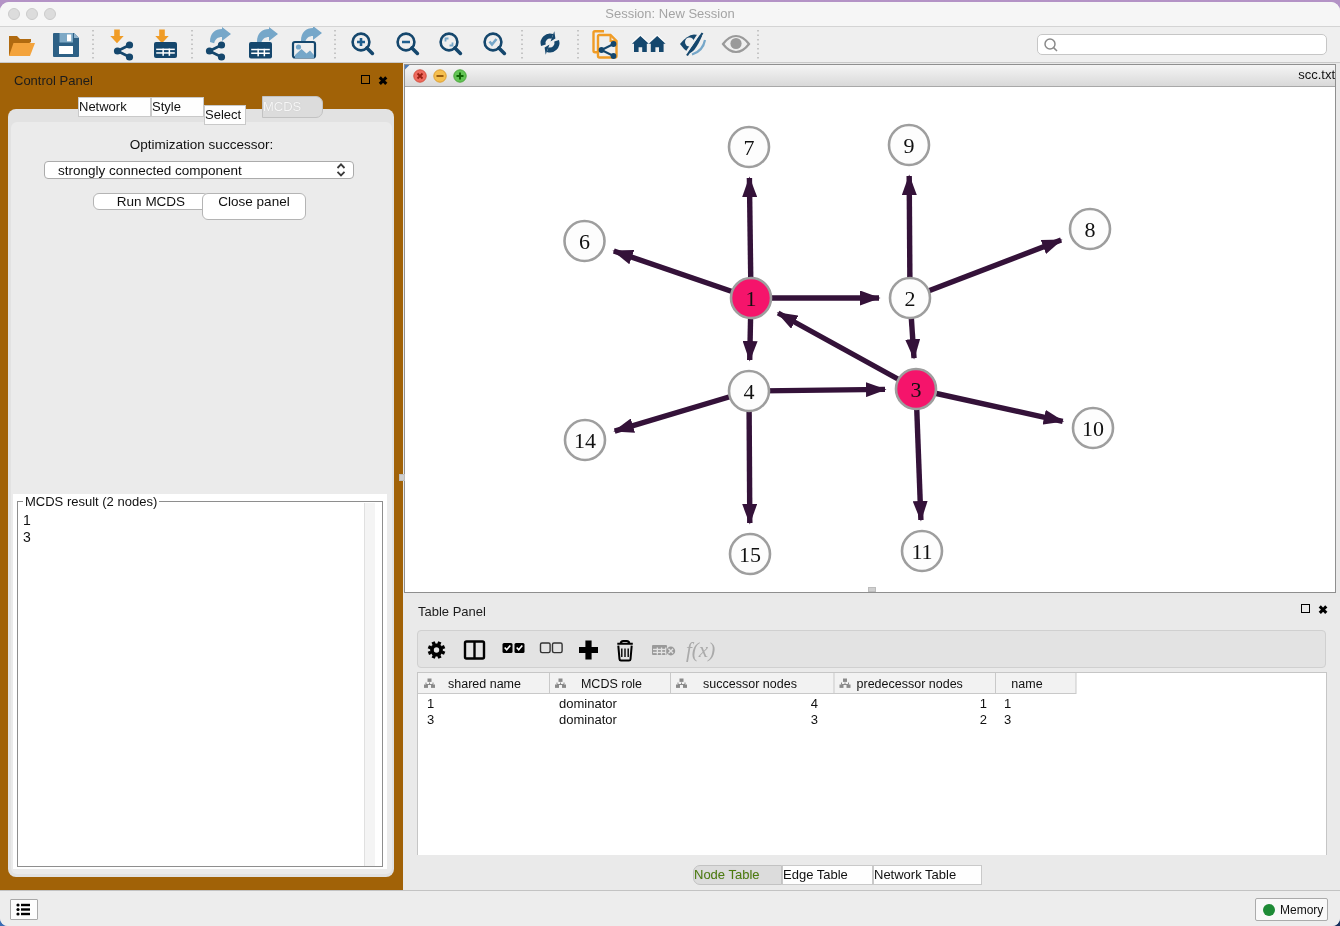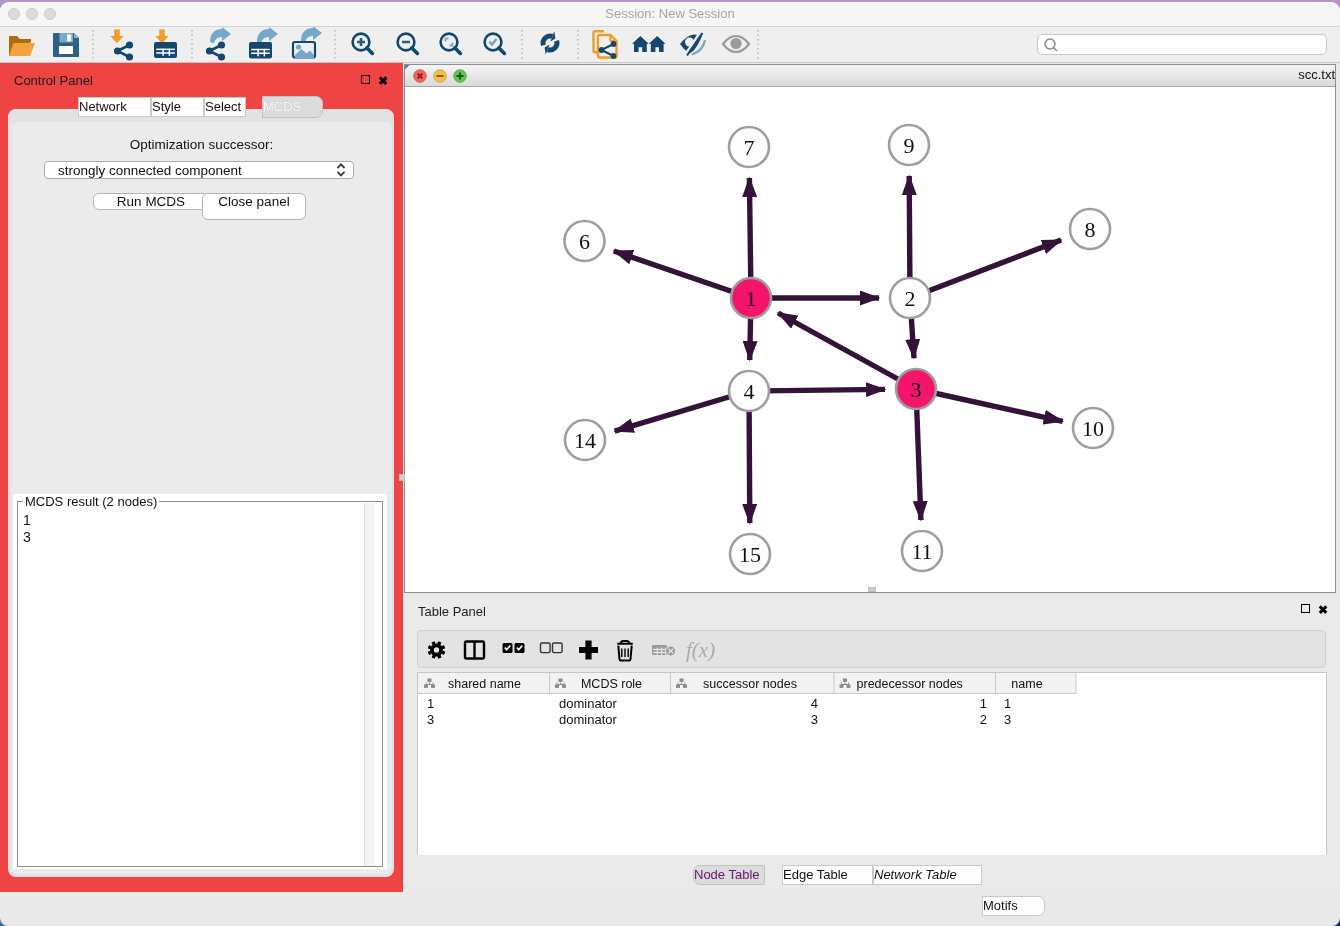--- a/index.html
+++ b/index.html
@@ -135,29 +135,29 @@
           <circle cx="736.0" cy="16.5" r="5.6" fill="#9a9a9a"></circle>
         </g>
 </svg>
 <div class="search">
         <svg width="18" height="17" style="position:absolute;left:5px;top:2px">
           <circle cx="7" cy="7" r="5" fill="none" stroke="#8a8a8a" stroke-width="1.5"></circle>
           <line x1="10.6" y1="10.6" x2="14" y2="14" stroke="#8a8a8a" stroke-width="1.5"></line>
         </svg>
       </div>
 </div>
-<div class="abs" style="left:0;top:61px;width:403px;height:829px;background:#ef4444">
+<div class="abs" style="left:0;top:61px;width:403px;height:829px;background:#a16207">
 <div class="abs panelhead" style="left:14px;top:10px">Control Panel</div>
 <div class="icon-sq" style="left:361px;top:12px"></div>
 <div class="icon-x" style="left:378px;top:14px">✖</div>
 <div class="abs" style="left:8px;top:46px;width:386px;height:768px;background:#e2e2e2;border-radius:8px"></div>
 <div class="abs" style="left:11px;top:59px;width:381px;height:752px;background:#ebebeb;border-radius:6px"></div>
 <div class="tab" style="left:78px;width:73px;top:34px">Network</div>
 <div class="tab" style="left:151px;width:53px;top:34px">Style</div>
-<div class="tab" style="left:204px;width:42px;top:34px">Select</div>
+<div class="tab" style="left:204px;width:42px;top:42px">Select</div>
 <div class="tab" style="left:262px;width:61px;top:33px;height:22px;line-height:20px;background:#dcdcdc;border-color:#c2c2c2;color:#f7f7f7;border-radius:0 7px 7px 0;text-shadow:0 0 1px #bbb">MCDS</div>
 <div class="abs" style="left:0;top:74px;width:403px;text-align:center;font-size:13.5px;color:#111">Optimization successor:</div>
 <div class="abs" style="left:44px;top:98px;width:310px;height:18px;background:#fff;border:1px solid #ababab;border-radius:4px">
 <div class="abs" style="left:13px;top:1px;font-size:13.5px;color:#111">strongly connected component</div>
 <svg width="16" height="16" style="position:absolute;right:4px;top:0">
           <path d="M4.5 6 l3.5 -3.6 l3.5 3.6 M4.5 9.8 l3.5 3.6 l3.5 -3.6" stroke="#3a3a3a" stroke-width="1.8" fill="none"></path>
         </svg>
 </div>
 <div class="btn" style="left:93px;top:130px;width:116px;height:17px;line-height:16px">Run MCDS</div>
 <div class="btn" style="left:202px;top:130px;width:104px;height:27px;line-height:16px">Close panel</div>
@@ -322,17 +322,34 @@
           <text x="400" y="35.0" font-size="13" text-anchor="end" fill="#111" font-family="Liberation Sans,sans-serif">4</text>
           <text x="569" y="35.0" font-size="13" text-anchor="end" fill="#111" font-family="Liberation Sans,sans-serif">1</text>
           <text x="586" y="35.0" font-size="13" fill="#111" font-family="Liberation Sans,sans-serif">1</text>
           <text x="9" y="50.5" font-size="13" fill="#111" font-family="Liberation Sans,sans-serif">3</text>
           <text x="141" y="50.5" font-size="13" fill="#111" font-family="Liberation Sans,sans-serif">dominator</text>
           <text x="400" y="50.5" font-size="13" text-anchor="end" fill="#111" font-family="Liberation Sans,sans-serif">3</text>
           <text x="569" y="50.5" font-size="13" text-anchor="end" fill="#111" font-family="Liberation Sans,sans-serif">2</text>
           <text x="586" y="50.5" font-size="13" fill="#111" font-family="Liberation Sans,sans-serif">3</text>
         </svg>
 </div>
-<div class="tab" style="left:289px;width:72px;top:268px;background:#dcdcdc;border-color:#c2c2c2;color:#701a75;border-radius:7px 0 0 7px;text-shadow:0 0 1px #bbb">Node Table</div>
+<div class="tab" style="left:289px;width:89px;top:268px;background:#dcdcdc;border-color:#c2c2c2;color:#4d7c0f;border-radius:7px 0 0 7px;text-shadow:0 0 1px #bbb">Node Table</div>
 <div class="tab" style="left:378px;width:91px;top:268px;">Edge Table</div>
-<div class="tab" style="left:469px;width:109px;top:268px;font-style:italic;">Network Table</div>
+<div class="tab" style="left:469px;width:109px;top:268px;">Network Table</div>
 <div class="tab" style="left:578px;width:63px;top:268px;border-radius:0 7px 7px 0;margin-top:31px;">Motifs</div>
 </div>
+<div class="abs" style="left:0;top:888px;width:1340px;height:36px;background:#ededed;border-top:1px solid #c3c3c3">
+<div class="abs" style="left:10px;top:8px;width:28px;height:21px;background:#fdfdfd;border:1px solid #a9a9a9;border-radius:1px">
+<svg width="26" height="19">
+          <g fill="#000">
+            <circle cx="7" cy="5" r="1.6"></circle>
+            <circle cx="7" cy="9.5" r="1.6"></circle>
+            <circle cx="7" cy="14" r="1.6"></circle>
+            <rect x="10" y="3.8" width="9" height="2.4"></rect>
+            <rect x="10" y="8.3" width="9" height="2.4"></rect>
+            <rect x="10" y="12.8" width="9" height="2.4"></rect>
+          </g>
+        </svg></div>
+<div class="abs" style="left:1255px;top:7px;width:73px;height:23px;background:#f9f9f9;border:1px solid #ababab;border-radius:2px">
+<div class="abs" style="left:7px;top:5px;width:12px;height:12px;border-radius:50%;background:#1e8b36"></div>
+<div class="abs" style="left:24px;top:4px;font-size:12px;color:#111">Memory</div>
+      </div>
+</div>
 </div>
 </body></html>

